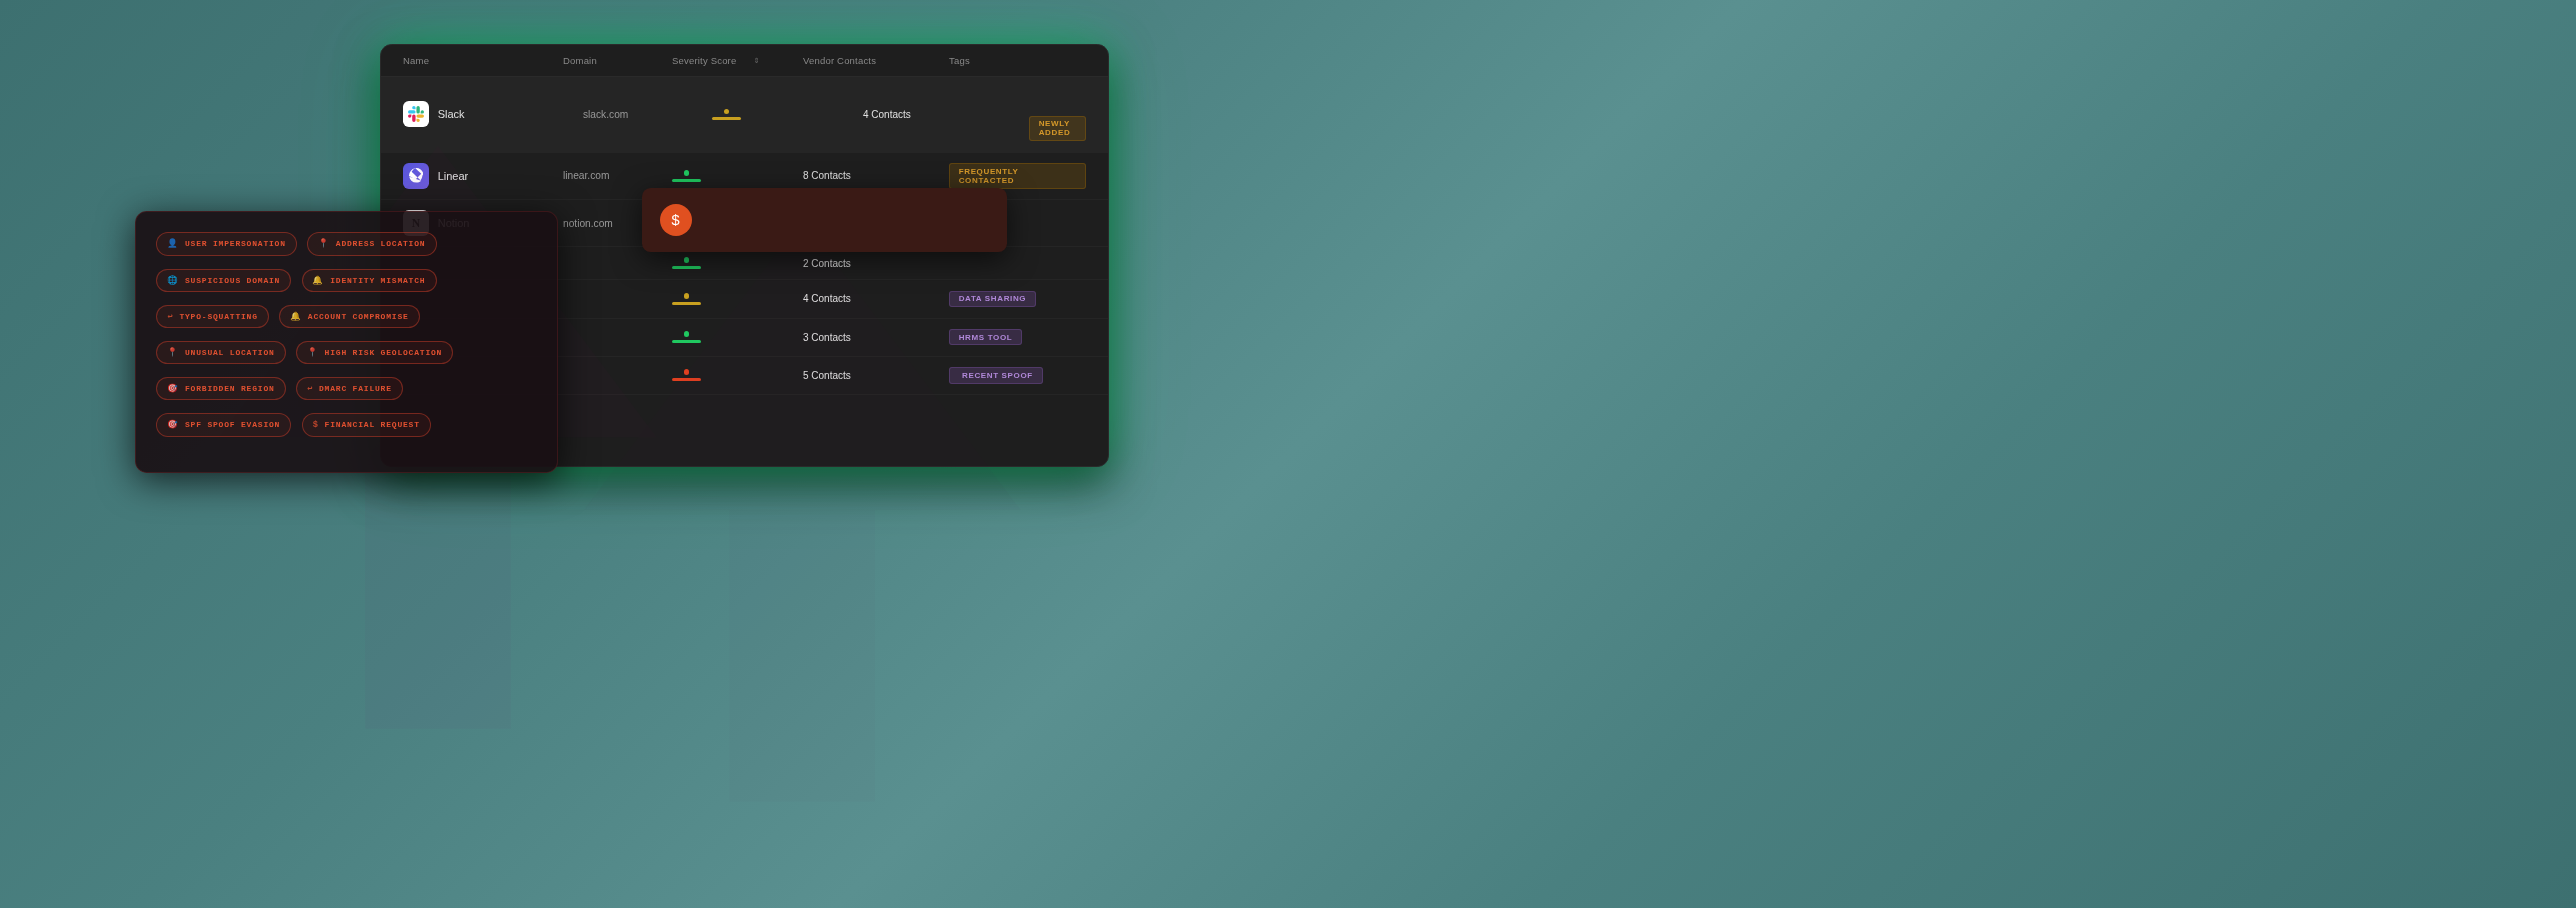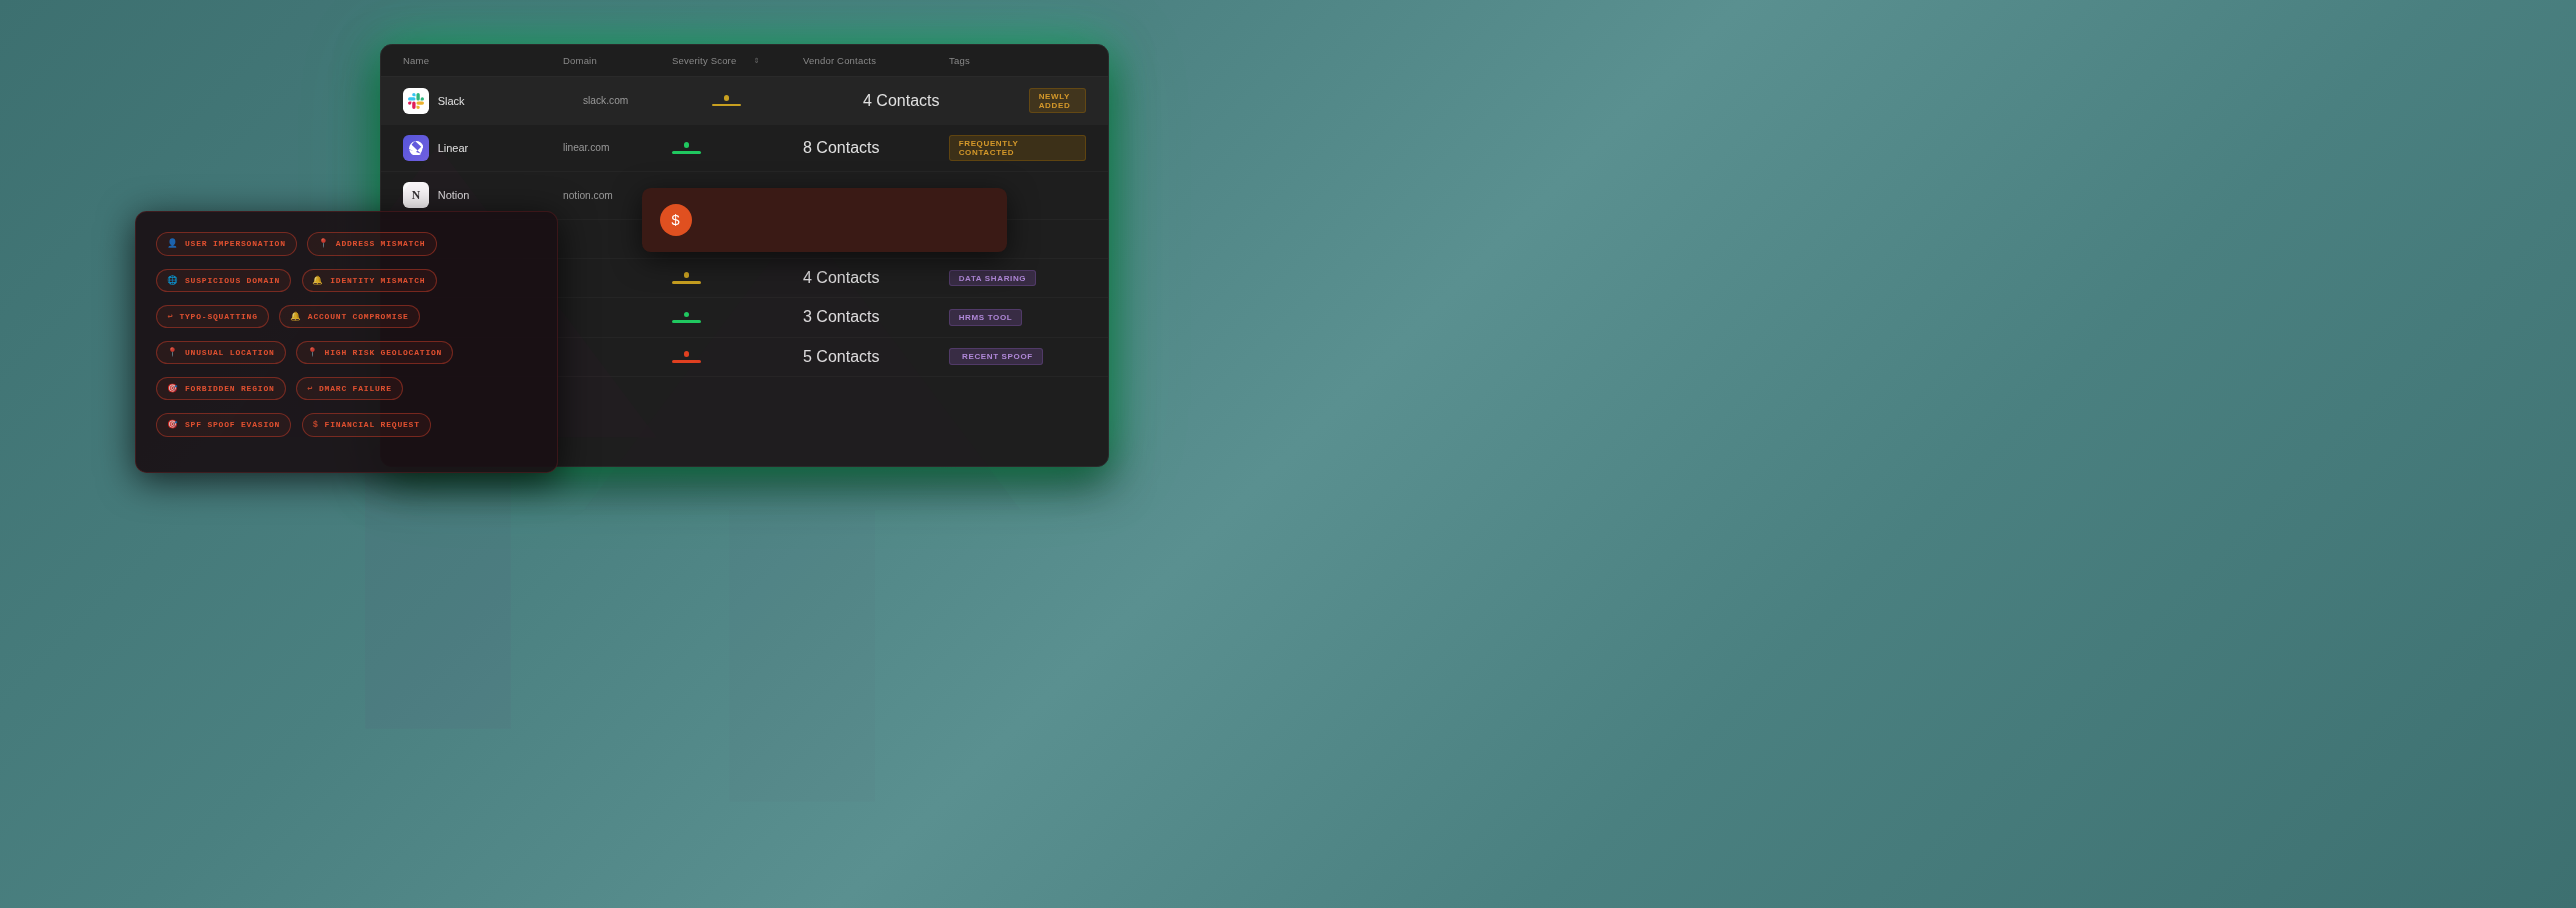--- a/index.html
+++ b/index.html
@@ -127,21 +127,21 @@
       border-radius: 50%;
     }
 
     .severity-line {
       width: 29px;
       height: 2.9px;
       border-radius: 1.5px;
     }
 
     .contacts-cell {
-      font-size: 16px;
+      font-size: 10px;
       color: #e0e0e0;
     }
 
     .tags-cell {
       display: flex;
       align-items: center;
       gap: 5.8px;
     }
 
     .tag-badge {
@@ -149,20 +149,21 @@
       border-radius: 2.9px;
       font-size: 8px;
       font-weight: 600;
       letter-spacing: 0.08em;
     }
 
     .tag-newly-added {
       background: rgba(180, 120, 0, 0.2);
       color: #d4982a;
       border: 0.7px solid rgba(180, 120, 0, 0.3);
+      margin-top: 28px;
     }
 
     .tag-frequently-contacted {
       background: rgba(180, 120, 0, 0.2);
       color: #d4982a;
       border: 0.7px solid rgba(180, 120, 0, 0.3);
     }
 
     .tag-data-sharing {
       background: rgba(120, 80, 160, 0.3);
@@ -492,21 +493,21 @@
 </div>
 
 <div class="tags-panel">
   <div class="tags-row">
     <div class="risk-tag">
       <span class="risk-tag-icon">👤</span>
       <span>USER  IMPERSONATION</span>
     </div>
     <div class="risk-tag">
       <span class="risk-tag-icon">📍</span>
-      <span>ADDRESS MISMATCH</span>
+      <span>ADDRESS LOCATION</span>
     </div>
   </div>
   <div class="tags-row">
     <div class="risk-tag">
       <span class="risk-tag-icon">🌐</span>
       <span>SUSPICIOUS DOMAIN</span>
     </div>
     <div class="risk-tag">
       <span class="risk-tag-icon">🔔</span>
       <span>IDENTITY MISMATCH</span>

